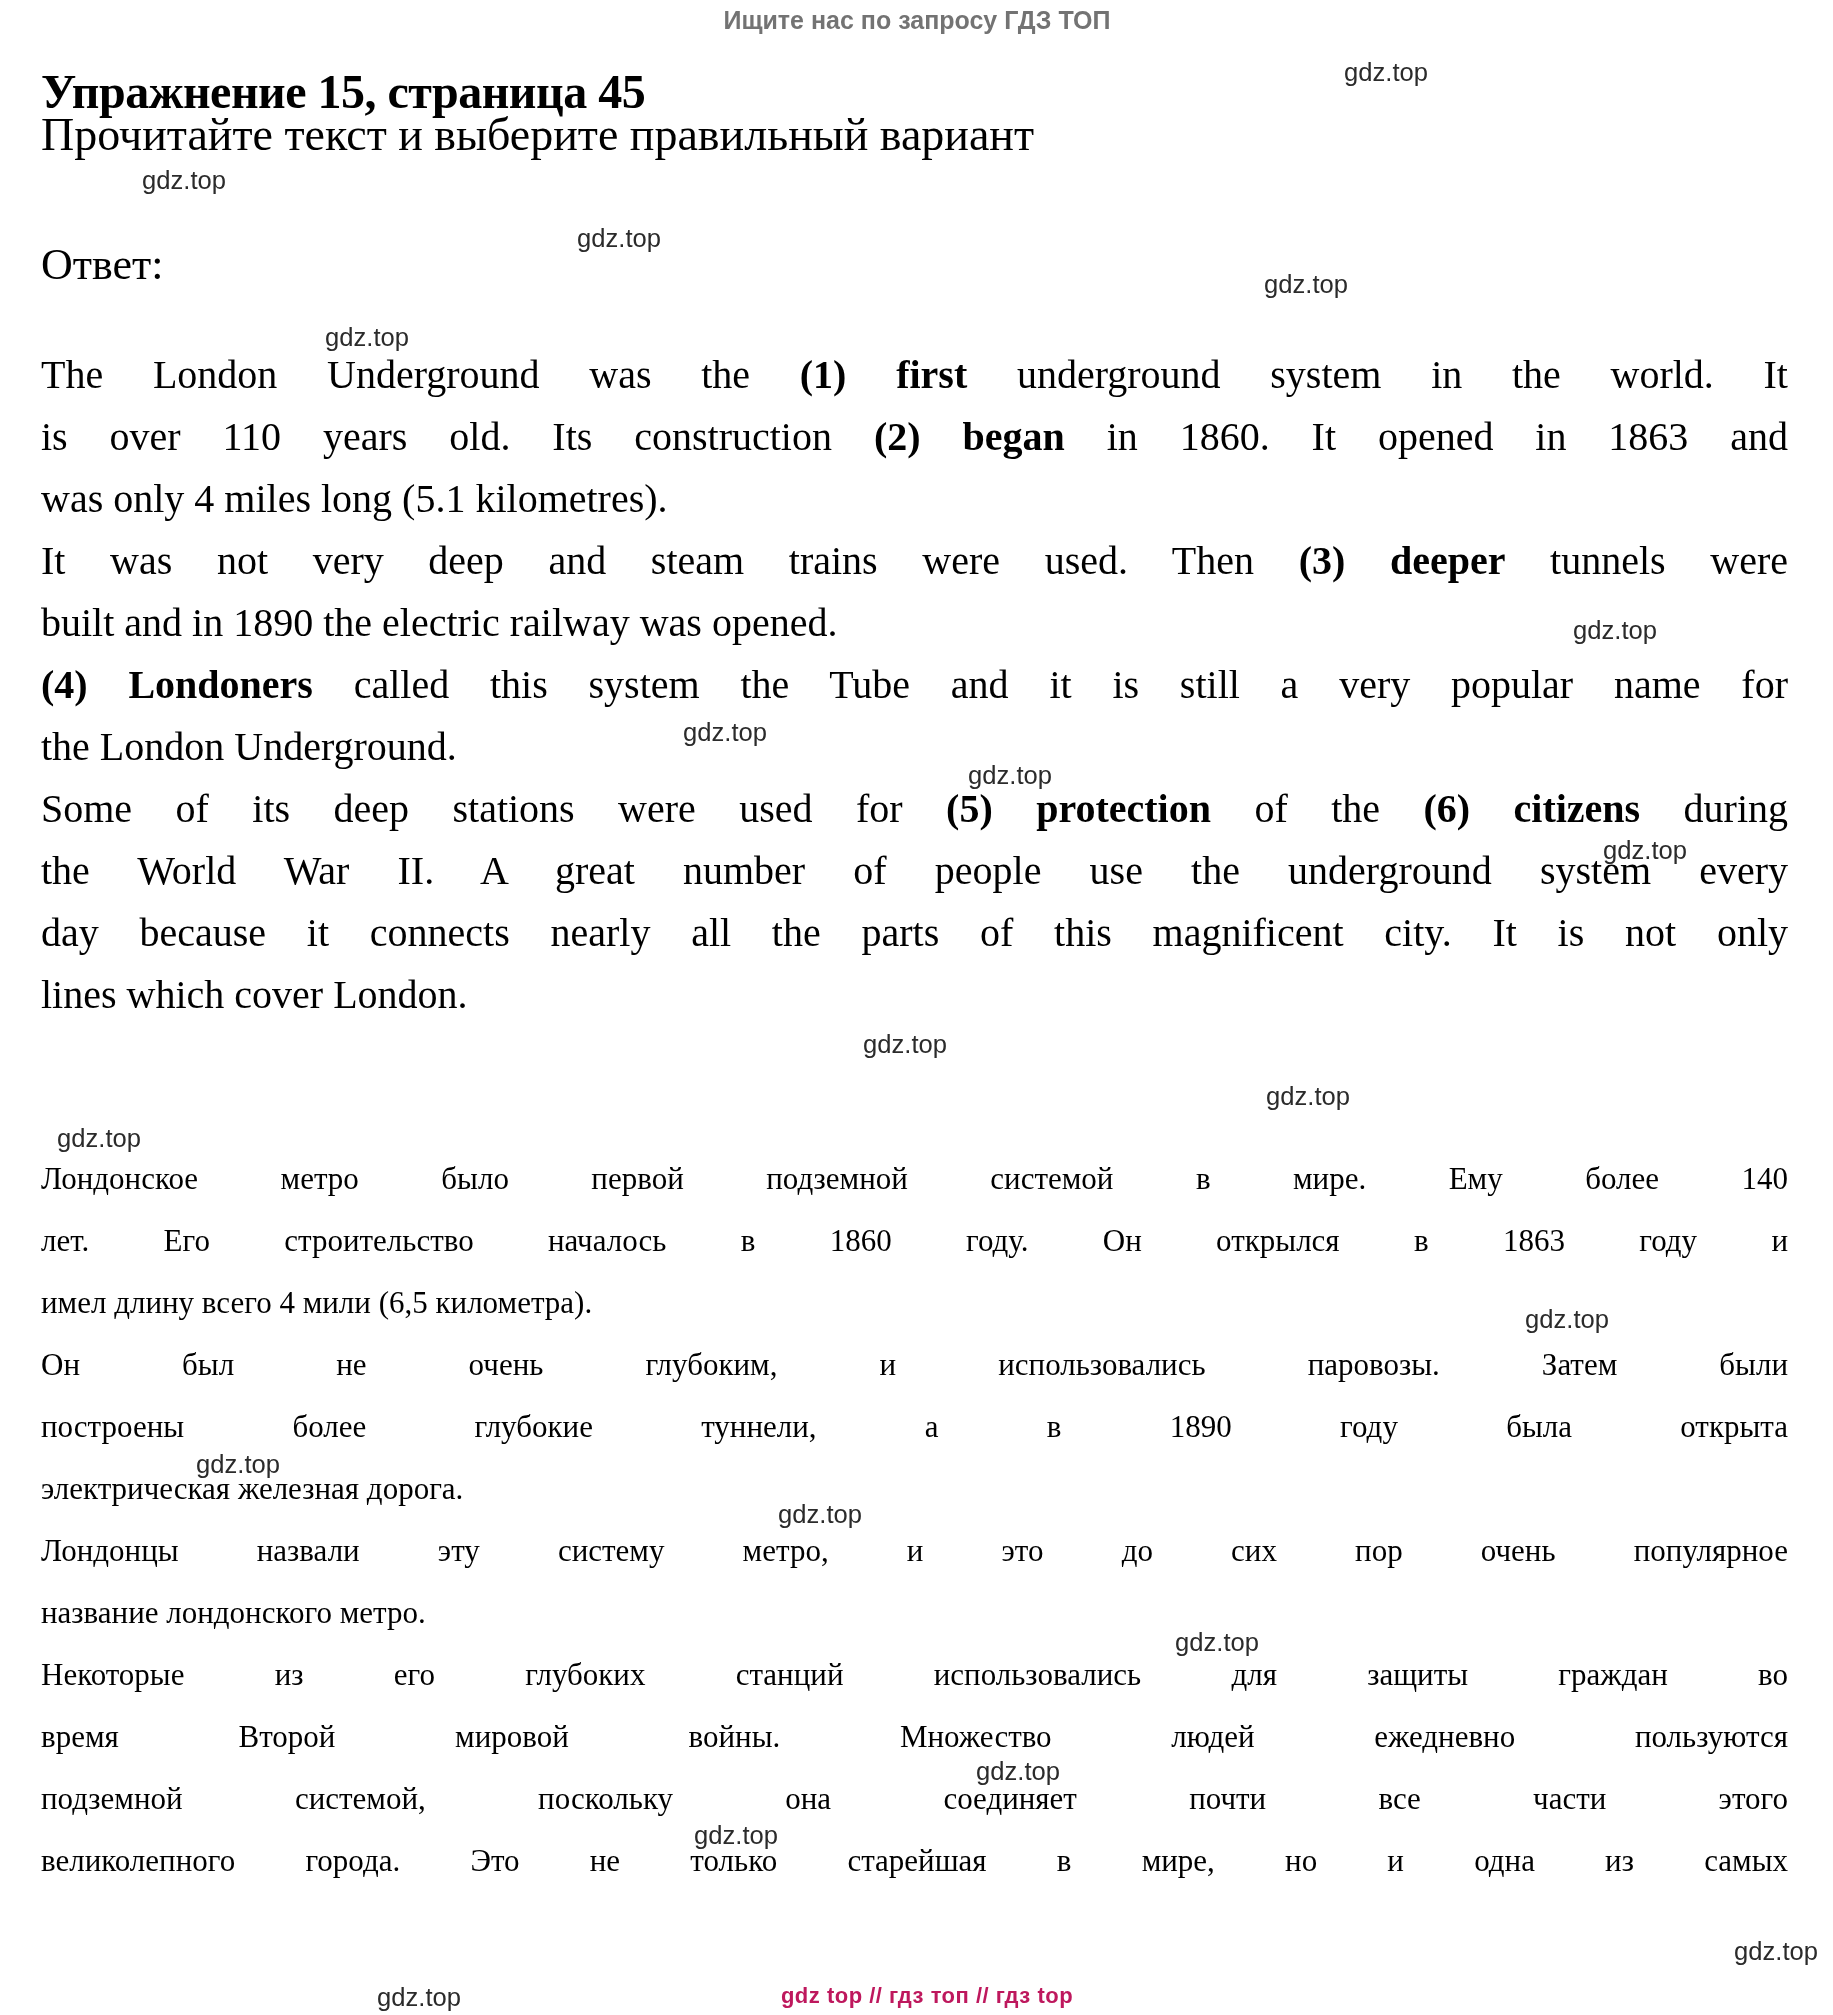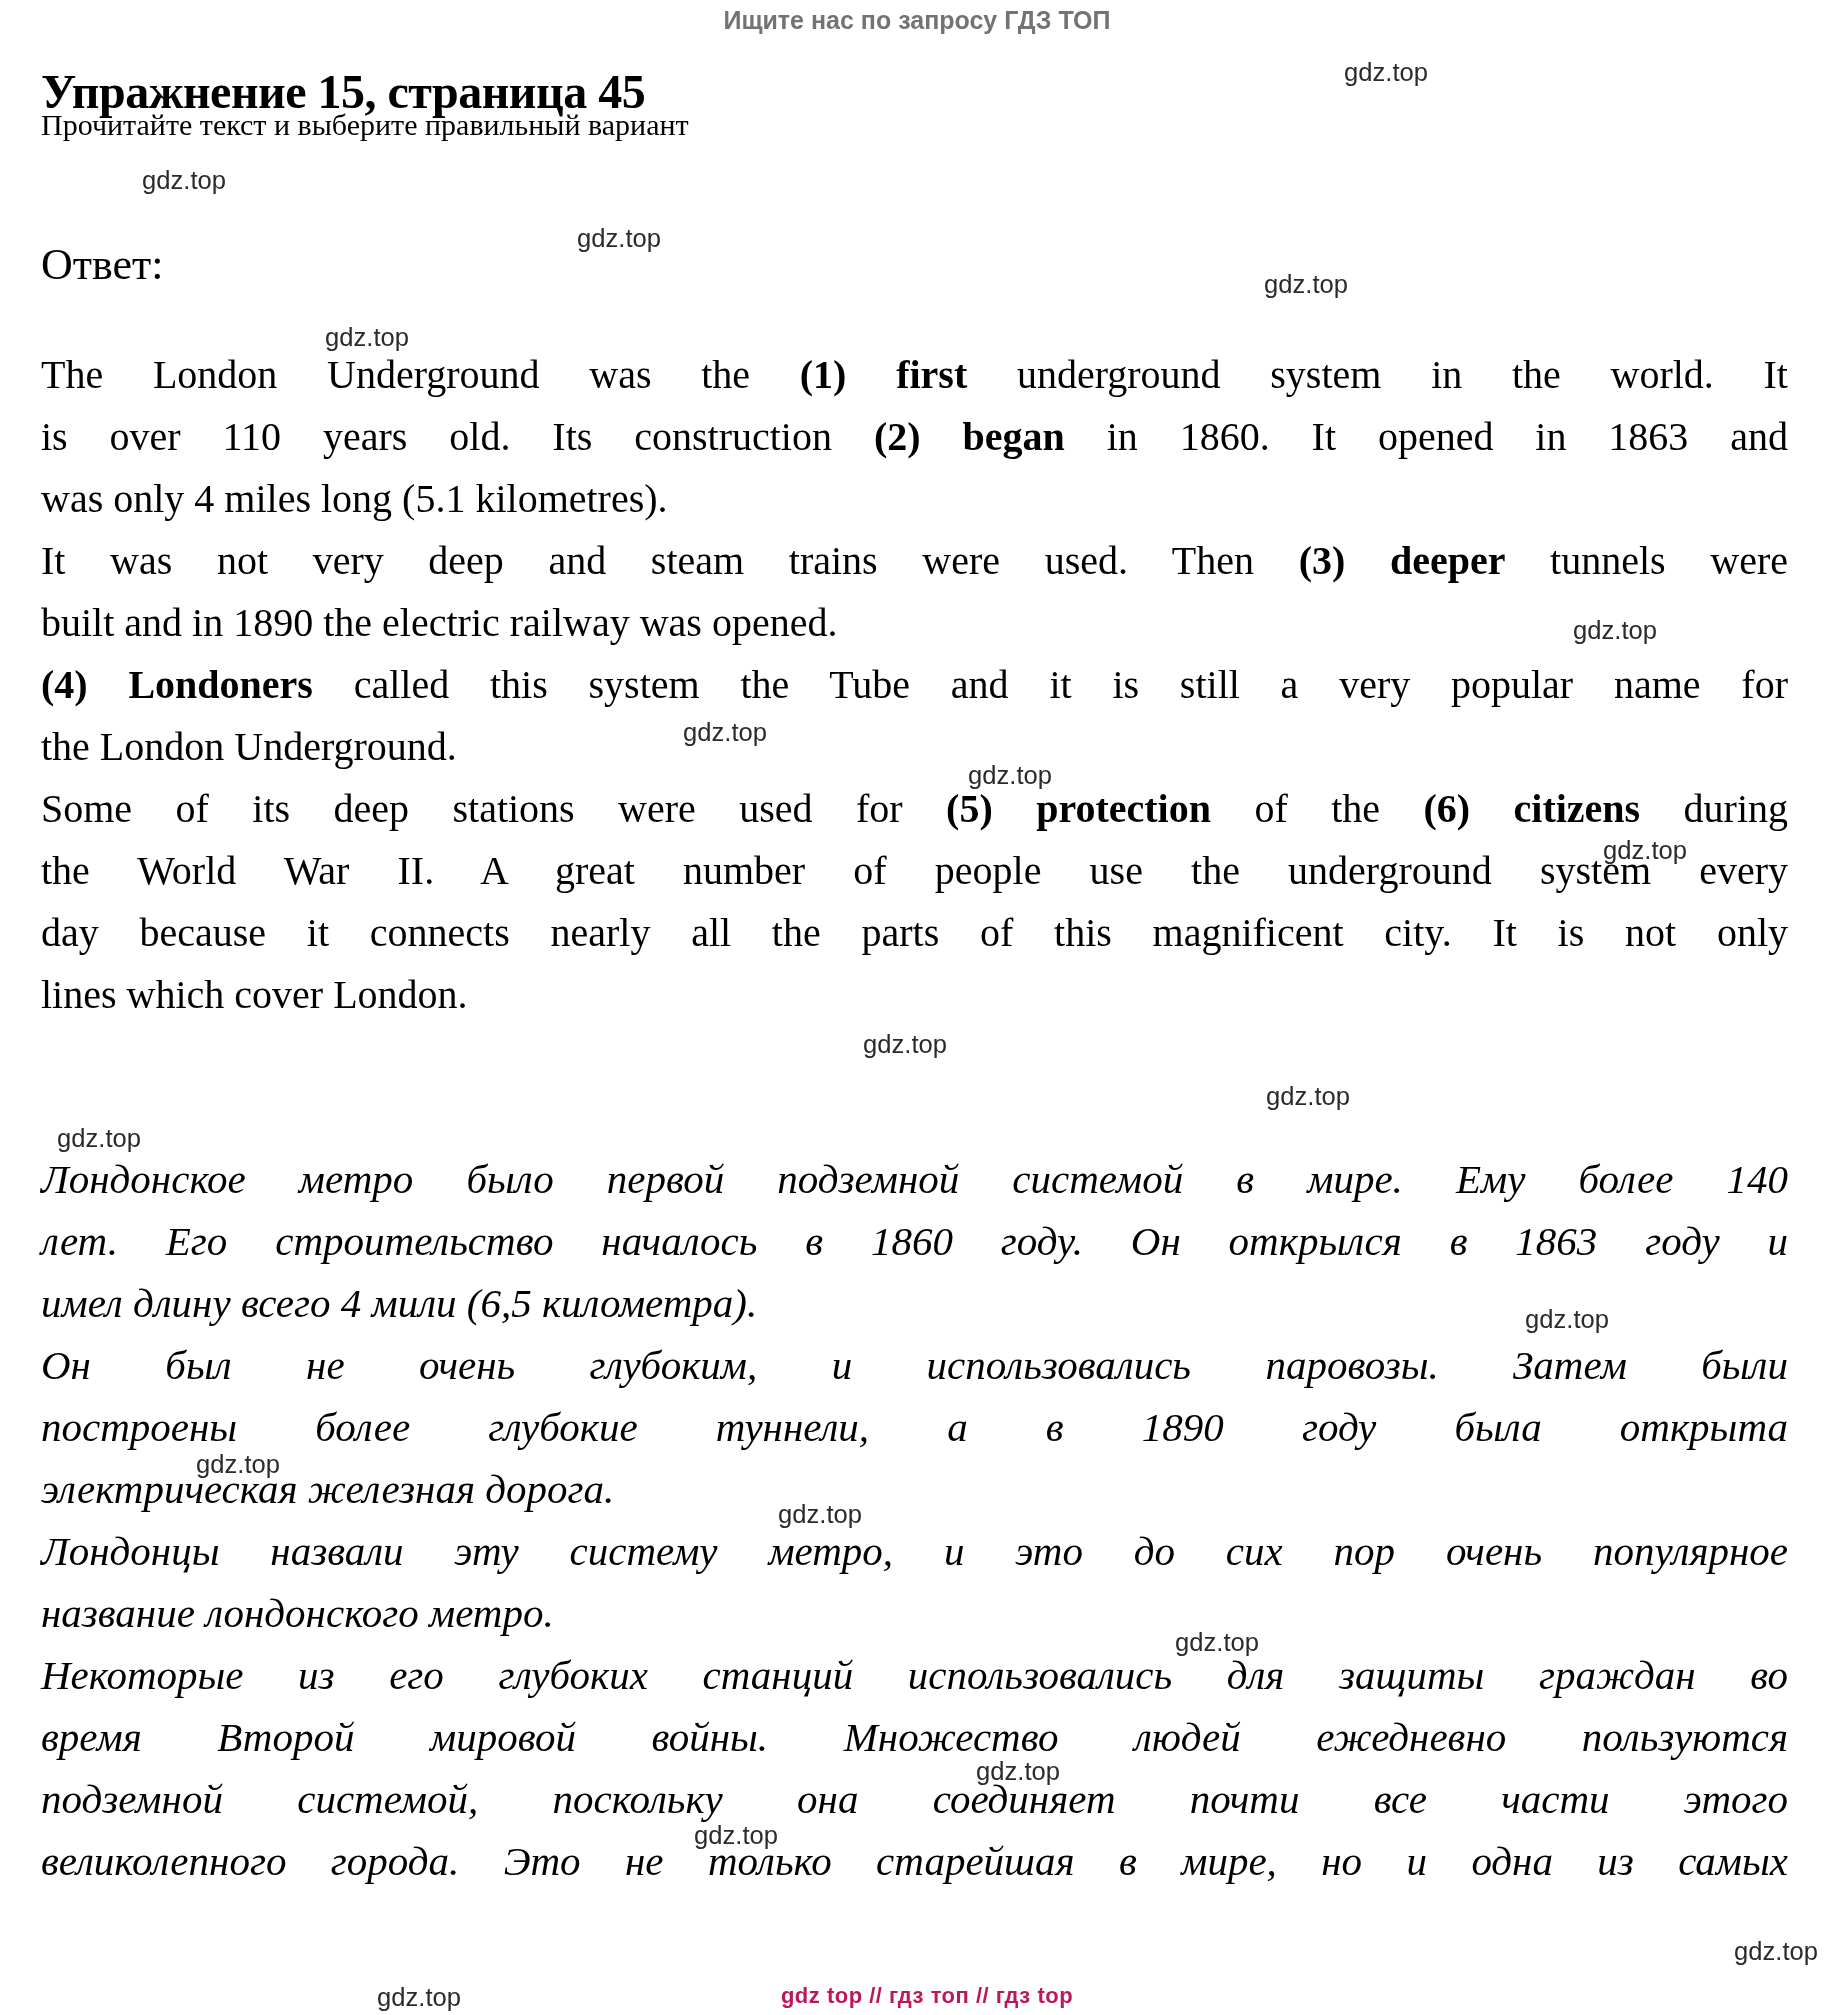--- a/index.html
+++ b/index.html
@@ -32,38 +32,38 @@
     font-size: 48px;
     font-weight: bold;
     letter-spacing: -0.5px;
     white-space: nowrap;
     margin-top: 24px;
   }
   .subtitle {
     position: absolute;
     top: 108px;
     left: 41px;
-    font-size: 30px;
+    font-size: 46px;
     white-space: nowrap;
   }
   .answer-label {
     position: absolute;
     top: 239px;
     left: 41px;
     font-size: 44px;
   }
   .text-block {
     position: absolute;
     left: 41px;
     width: 1747px;
     font-size: 40px;
     line-height: 62px;
   }
   #english-block { top: 344px; }
-  #russian-block { top: 1148px; font-size: 41px; font-style: italic; }
+  #russian-block { top: 1148px; font-size: 31px; }
   .line { white-space: normal; }
   .line.just {
     text-align: justify;
     text-align-last: justify;
   }
   .line b { font-weight: bold; }
   .wm {
     position: absolute;
     font-family: "Liberation Sans", sans-serif;
     font-size: 25.6px;

